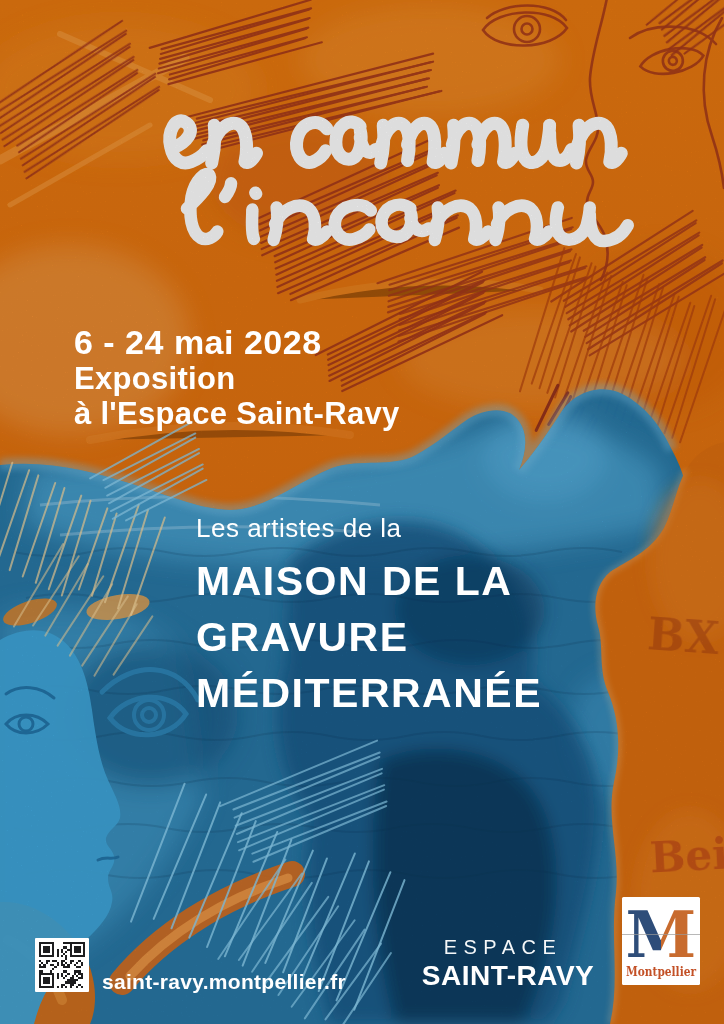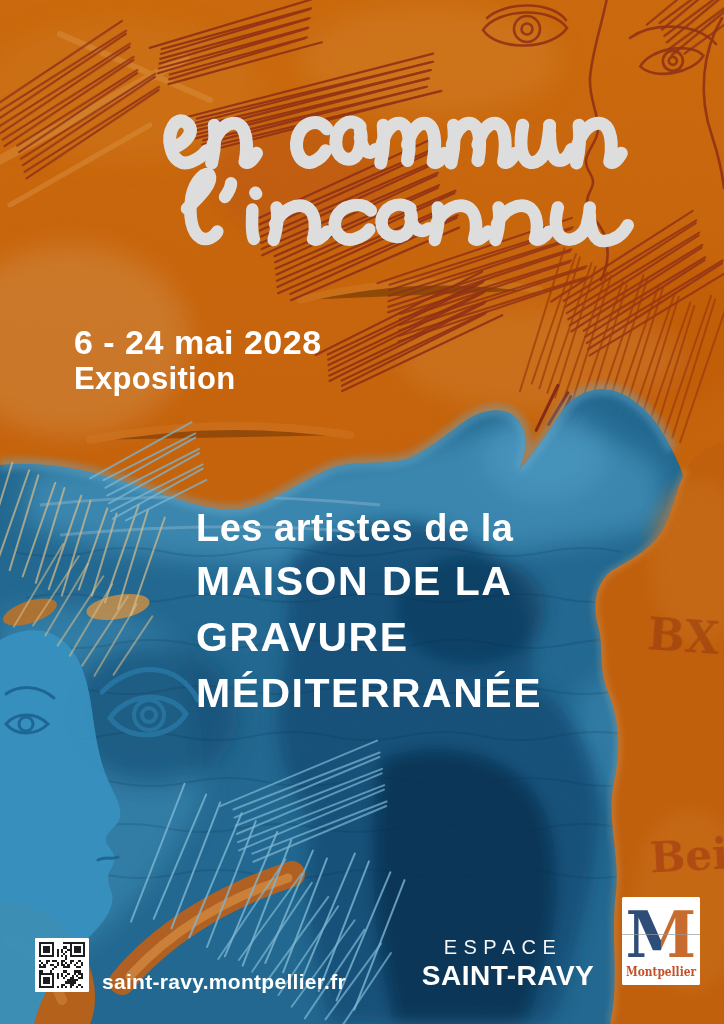--- a/index.html
+++ b/index.html
@@ -4,21 +4,21 @@
 <style>
   html,body{margin:0;padding:0;background:#2a2a2a}
   .poster{position:relative;width:724px;height:1024px;overflow:hidden;
           font-family:"Liberation Sans",sans-serif;background:var(--orange,#e4760f)}
   .poster svg.bg{position:absolute;left:0;top:0;width:724px;height:1024px;display:block}
   .txt{position:absolute;color:var(--white,#fff);white-space:nowrap}
   .date-line1{left:74px;top:323px;font-size:34px;font-weight:bold;letter-spacing:.5px}
   .date-line2{left:74px;top:361px;font-size:31px;font-weight:bold;letter-spacing:.3px}
   .date-line3{left:74px;top:396px;font-size:31px;font-weight:bold;letter-spacing:.3px}
   .headline{position:absolute;left:196px;top:503px;color:var(--white,#fff)}
-  .headline .intro{display:block;font-size:38px;font-weight:bold;line-height:50px;letter-spacing:.5px}
+  .headline .intro{display:block;font-size:26px;font-weight:normal;line-height:50px;letter-spacing:.5px}
   .headline .caps{display:block;font-size:41px;font-weight:bold;line-height:56px;letter-spacing:1.5px}
   .url{left:102px;top:970px;font-size:21px;font-weight:bold;letter-spacing:.3px}
   .esr{position:absolute;left:420px;top:936px;width:176px;text-align:center;color:var(--white,#fff)}
   .esr .e1{display:block;font-size:20px;font-weight:normal;letter-spacing:6.5px;padding-right:10px;opacity:.96}
   .esr .e2{display:block;font-size:28px;font-weight:bold;letter-spacing:.5px;margin-top:1px}
   .qr{position:absolute;left:35px;top:938px;width:54px;height:54px;background:#fff;border-radius:1px;padding:4px;box-sizing:border-box}
   .qr svg{display:block;width:100%;height:100%}
   .mlogo{position:absolute;left:622px;top:897px;width:78px;height:88px;background:#fff;border-radius:1.5px}
   .mlogo svg{display:block;width:78px;height:88px}
   .sr{position:absolute;width:1px;height:1px;overflow:hidden;clip-path:inset(50%)}
@@ -420,20 +420,21 @@
     <rect x="0" y="0" width="724" height="1024" filter="url(#grain)" opacity="0.13"></rect>
   </svg>
 
   <div class="sr">
     <span>en commun</span>
     
   </div>
 
   <div class="txt date-line1">6 - 24 mai 2028</div>
   <div class="txt date-line2">Exposition</div>
+  <div class="txt date-line3">à l'Espace Saint-Ravy</div>
 
   <div class="headline">
     <span class="intro">Les artistes de la</span>
     <span class="caps">MAISON DE LA</span>
     <span class="caps">GRAVURE</span>
     <span class="caps">MÉDITERRANÉE</span>
   </div>
 
   <div class="qr">
     <svg id="qrsvg" viewBox="0 0 21 21" shape-rendering="crispEdges">

